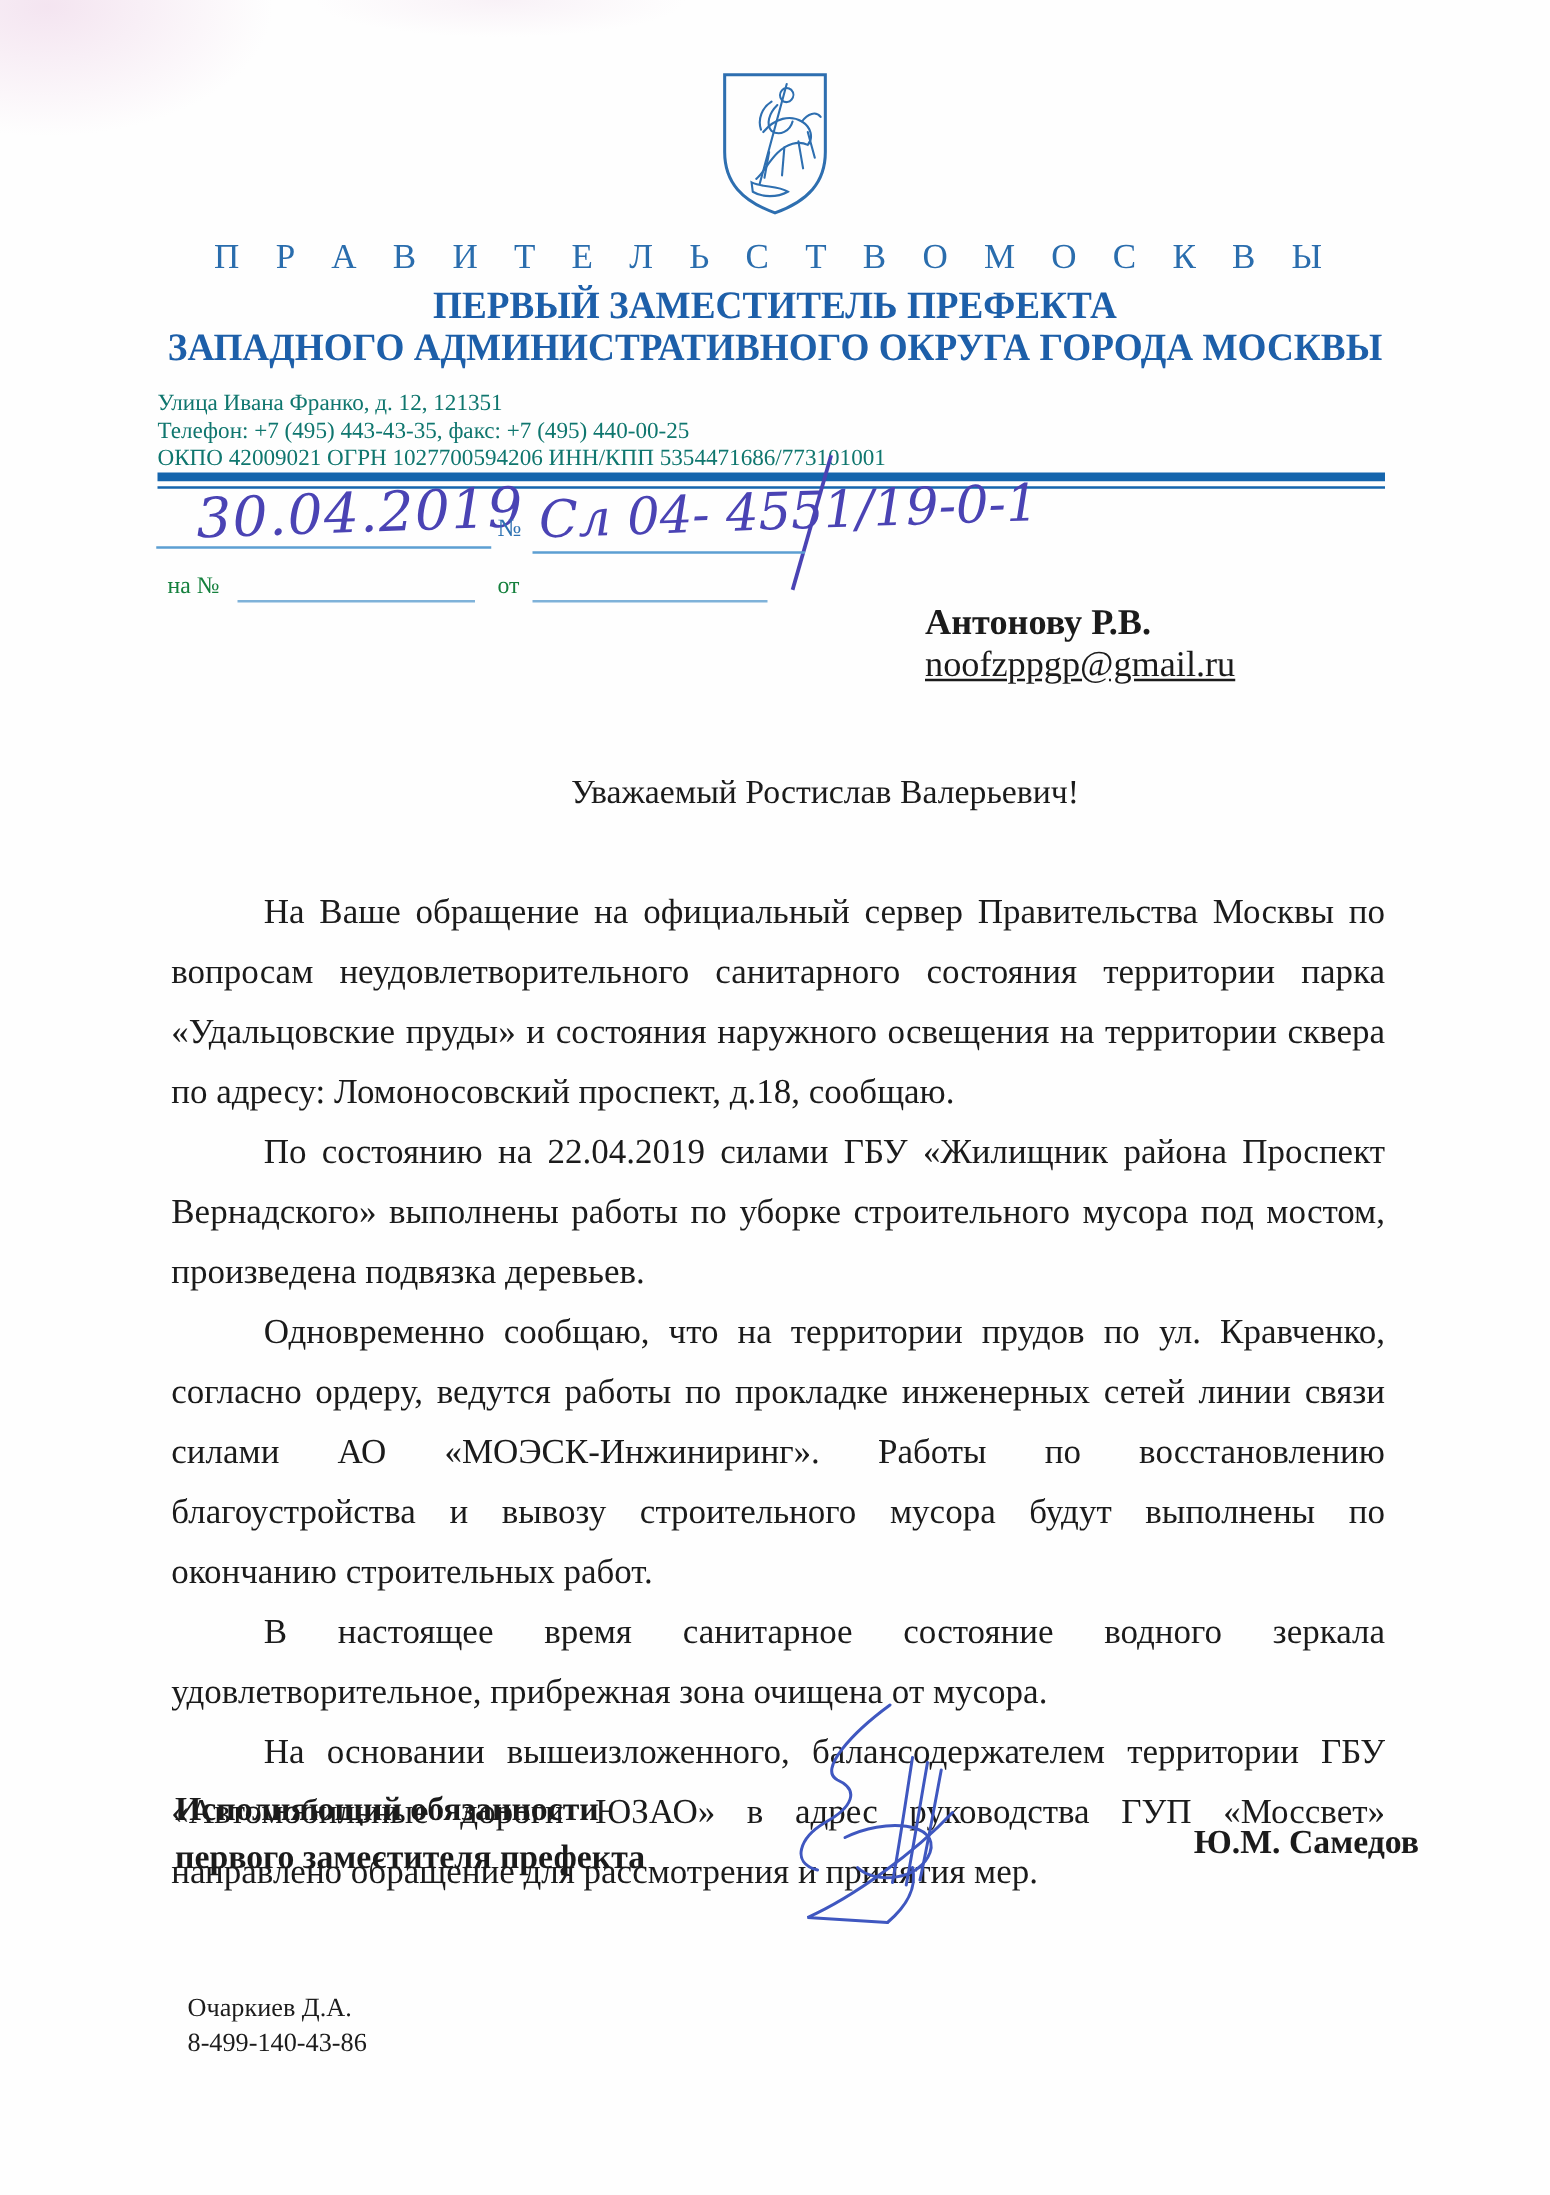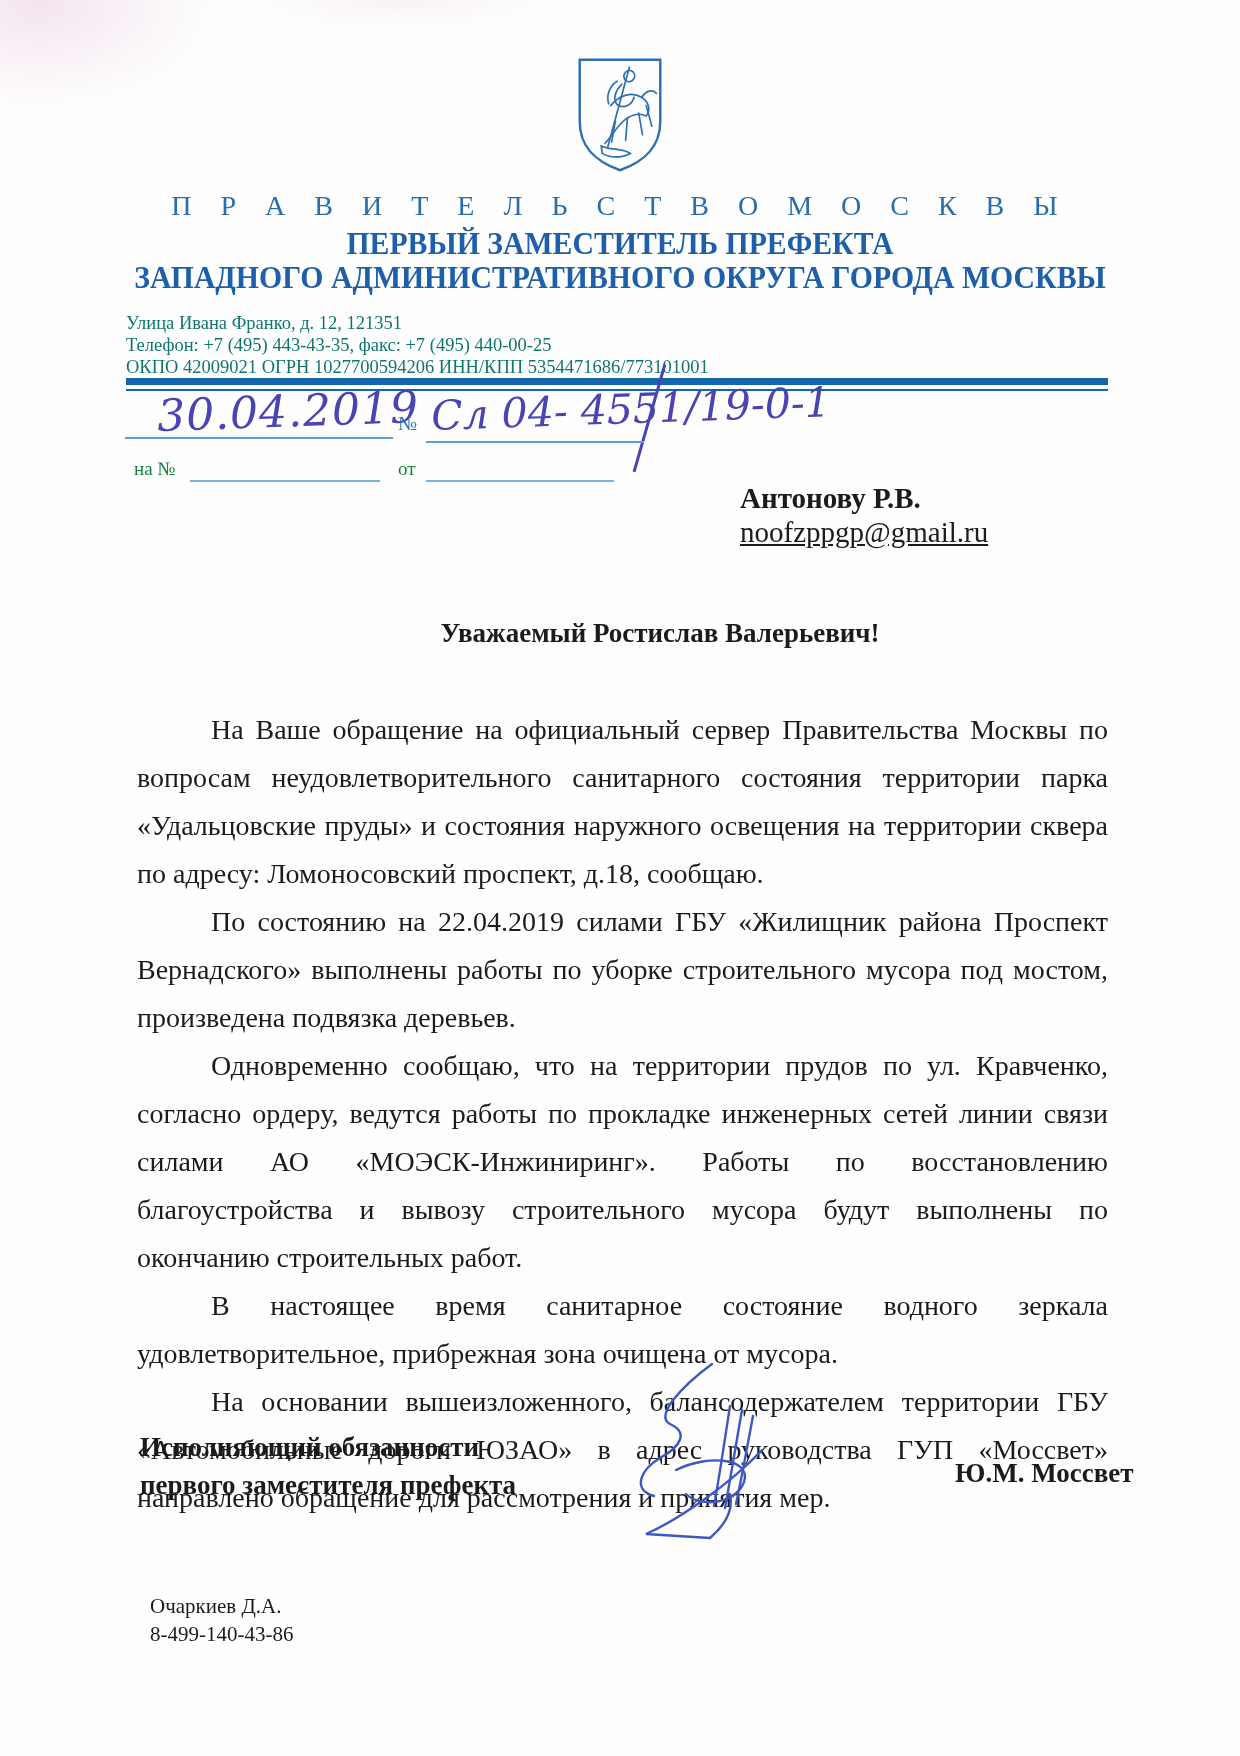--- a/index.html
+++ b/index.html
@@ -57,21 +57,21 @@
   }
   .ref-row{position:absolute;color:#15803d;font-size:19px;}
   .lbl-na{left:134px;top:458px;}
   .lbl-ot{left:398px;top:458px;}
   .u-na{left:190px;top:480px;width:190px;background:#7fb2d9;}
   .u-ot{left:426px;top:480px;width:188px;background:#7fb2d9;}
   .recipient-name{position:absolute;left:740px;top:482px;font-size:29px;font-weight:bold;}
   .recipient-email{position:absolute;left:740px;top:516px;font-size:29px;text-decoration:underline;}
   .salutation{
     position:absolute;left:210px;top:618px;width:900px;text-align:center;
-    font-size:27px;font-weight:bold;
+    font-size:27px;font-weight:normal;
   }
   .body-text{
     position:absolute;left:137px;top:706px;width:971px;
     font-size:28px;line-height:48px;text-align:justify;
   }
   .body-text p{margin:0;text-indent:74px;}
   .sign-role{position:absolute;left:140px;top:1428px;font-size:27px;font-weight:bold;line-height:38px;}
   .sign-name{position:absolute;left:955px;top:1458px;width:200px;font-size:27px;font-weight:bold;text-align:left;white-space:nowrap;}
   .signature-svg{position:absolute;left:612px;top:1358px;width:200px;height:185px;}
   .footer{position:absolute;left:150px;top:1592px;font-size:21px;line-height:28px;}
@@ -147,20 +147,20 @@
       <path d="M100,6 C70,28 42,58 58,66 C76,74 70,88 48,100 C28,112 20,132 42,138"></path>
       <path d="M118,48 C113,80 108,115 102,148"></path>
       <path d="M130,52 C124,86 119,118 113,150"></path>
       <path d="M141,58 C135,90 130,118 124,146"></path>
       <path d="M64,112 C96,96 140,100 132,124 C124,146 88,150 74,136"></path>
       <path d="M150,92 C120,124 70,160 34,176 L98,180"></path>
       <path d="M98,180 C112,168 122,154 118,136"></path>
     </g>
   </svg>
 
-  <div class="sign-name">Ю.М. Моссвет</div>
+  <div class="sign-name">Ю.М. Самедов</div>
 
   <div class="footer">
     <div>Очаркиев Д.А.</div>
     <div>8-499-140-43-86</div>
   </div>
 
 </div>
 
 </body></html>

